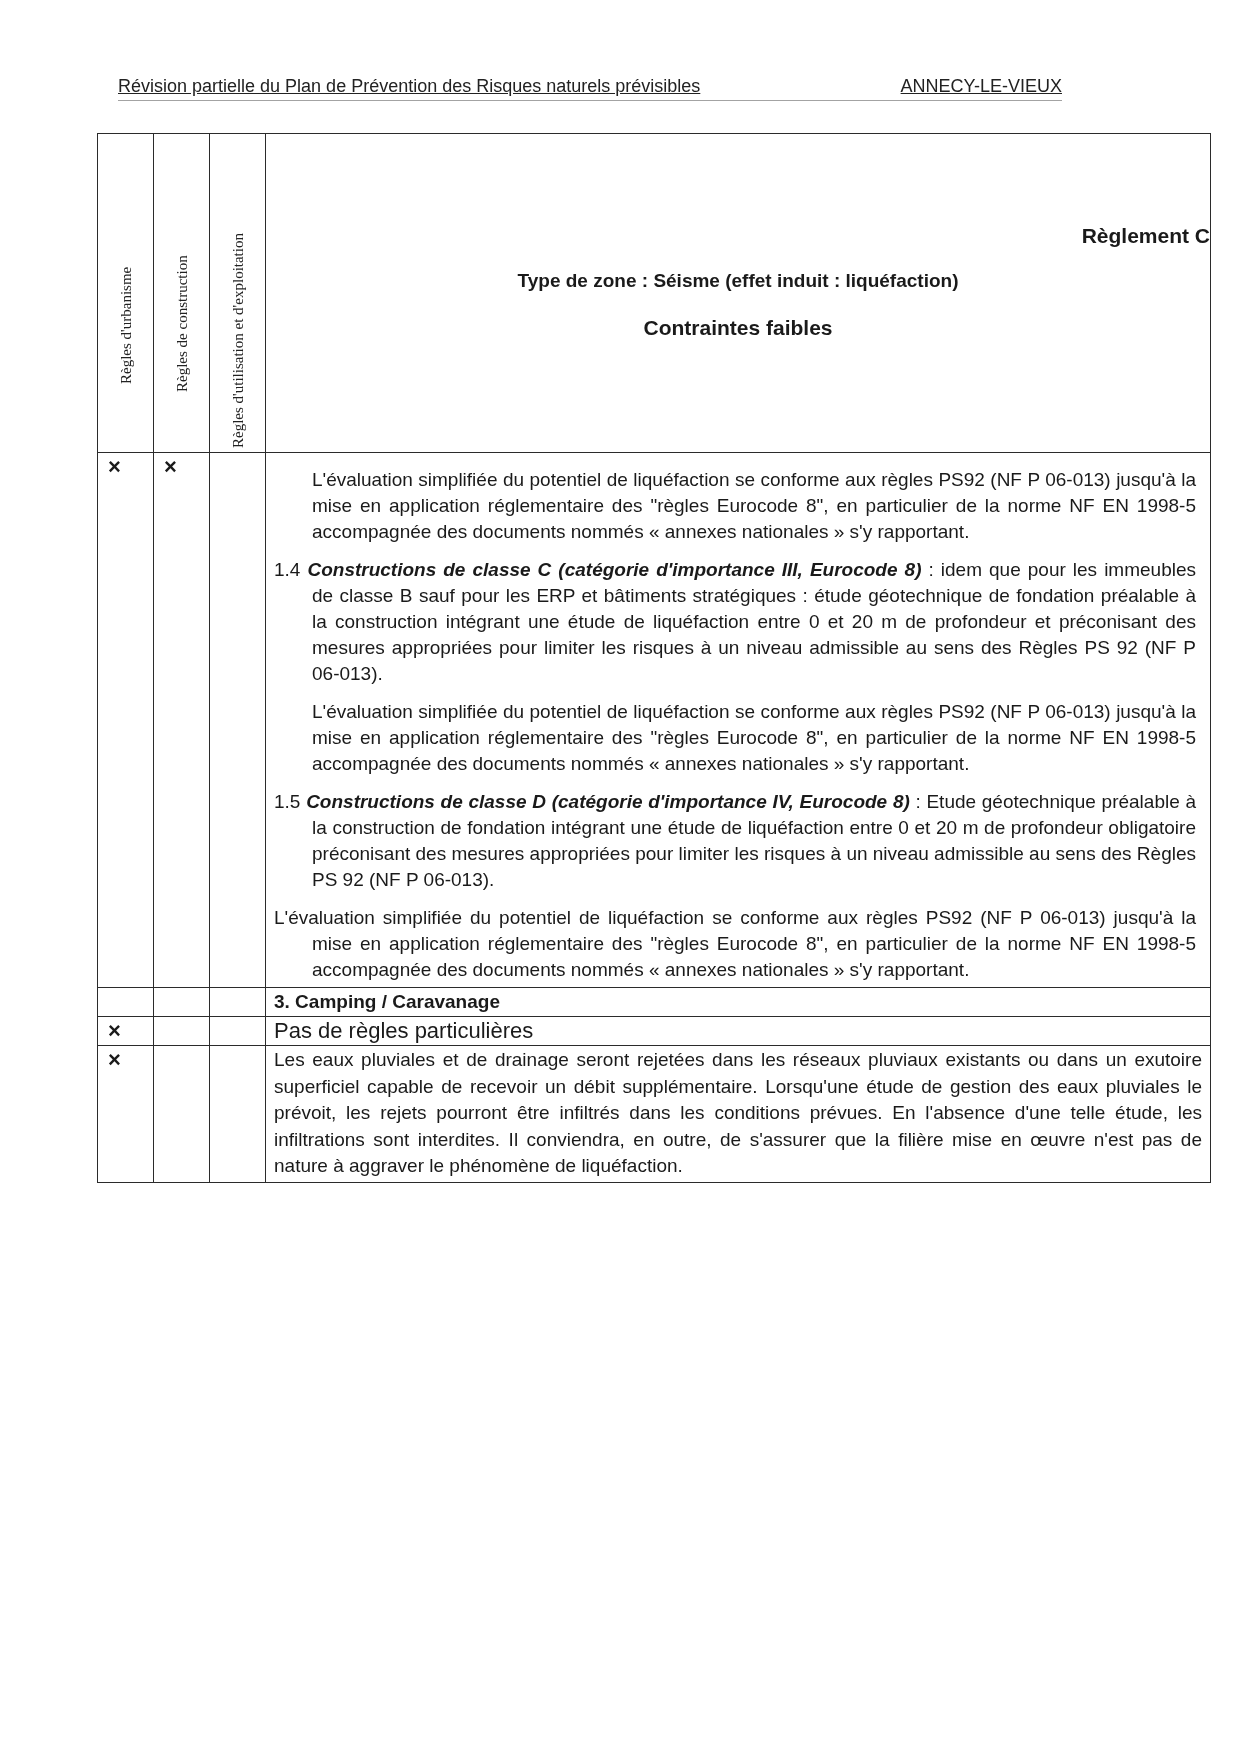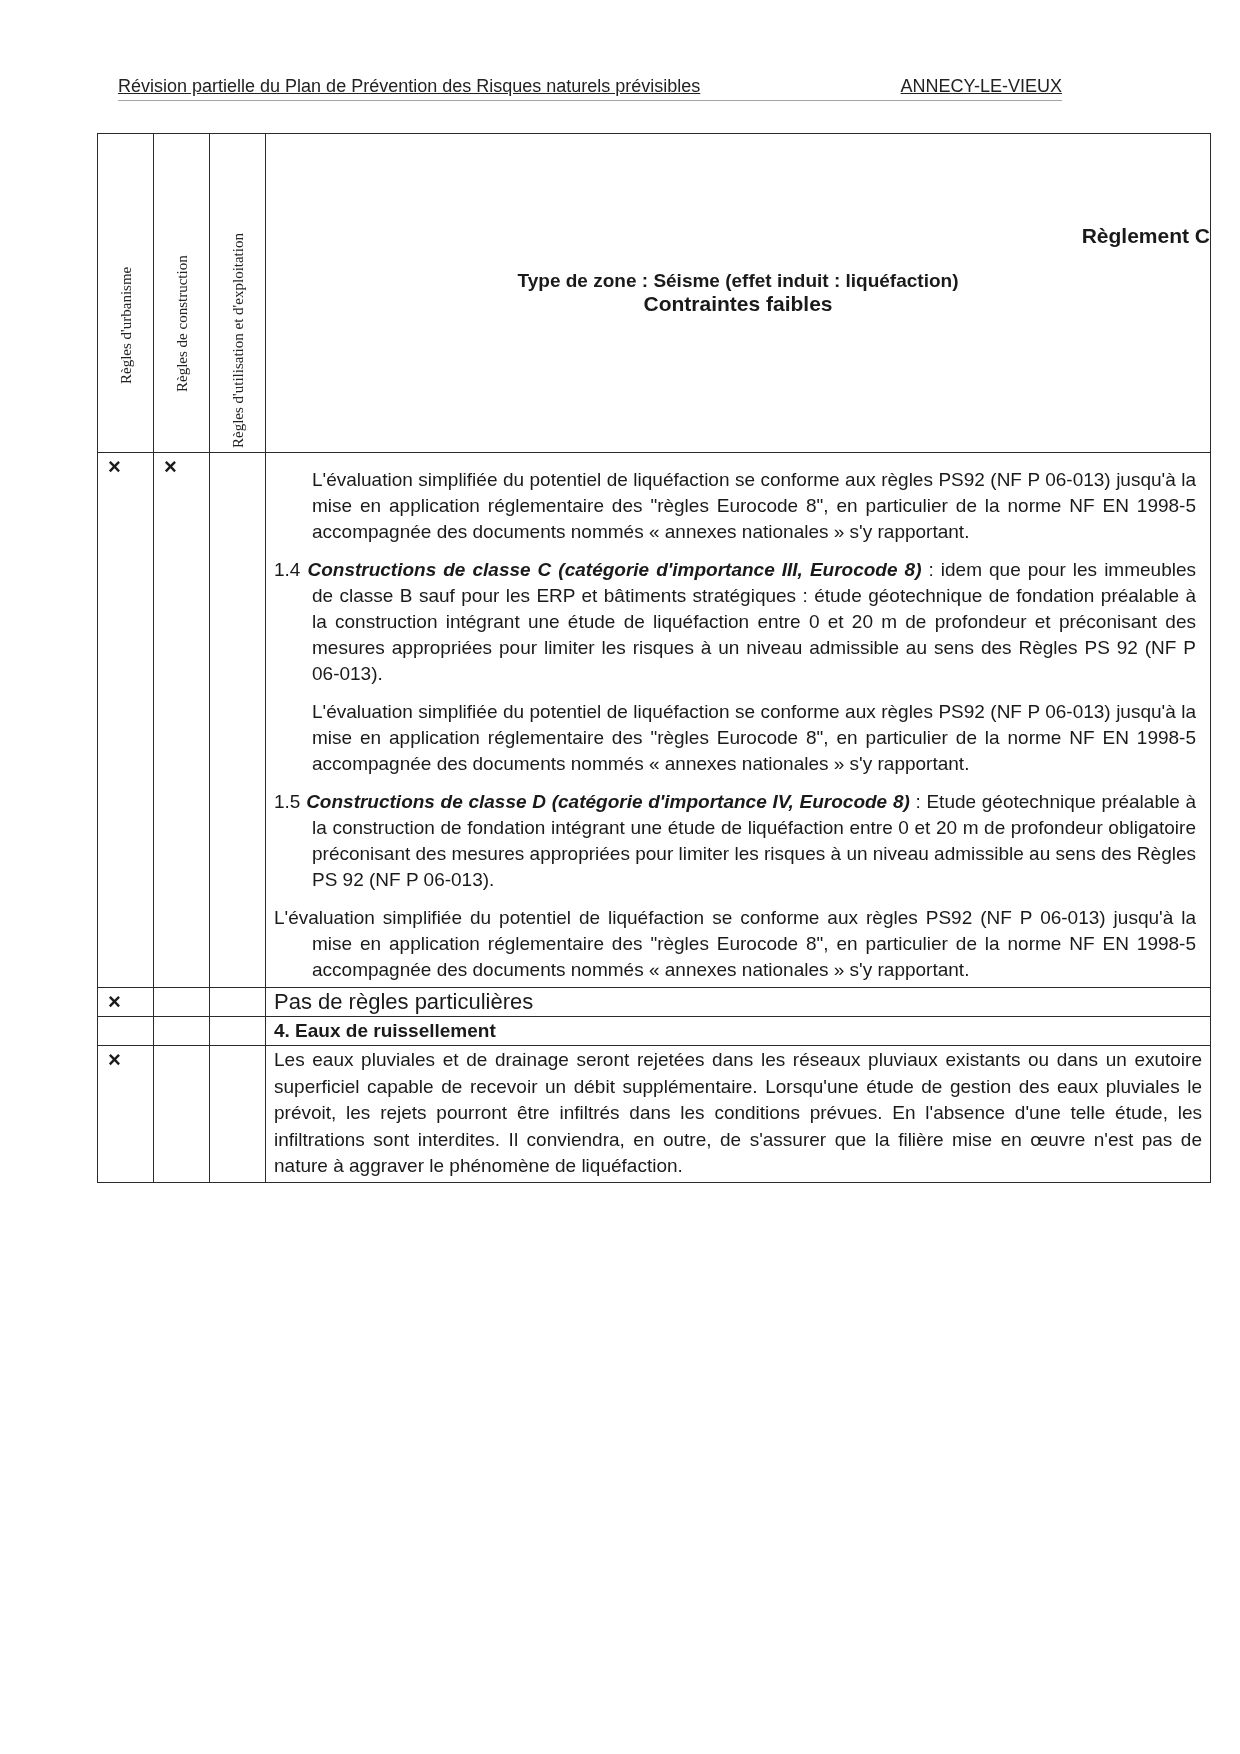--- a/index.html
+++ b/index.html
@@ -21,21 +21,21 @@
                 transform: rotate(-90deg) translateY(50%); white-space: nowrap;
                 font-family: "Liberation Serif", serif; font-size: 15px; color: #222;
                 display: block; }
   .vhead.h1 span { bottom: 68px; }
   .vhead.h2 span { bottom: 60px; }
   .vhead.h3 span { bottom: 4px; }
 
   .title-cell { text-align: center; }
   .title-cell .t1 { font-weight: bold; font-size: 21px; margin-top: 90px; text-align: right; }
   .title-cell .t2 { font-size: 19px; margin-top: 22px; font-weight: bold; }
-  .title-cell .t3 { font-weight: bold; font-size: 21px; }
+  .title-cell .t3 { font-weight: bold; font-size: 21px; margin-top: 24px; }
 
   .mark { font-size: 22px; font-weight: bold; padding: 2px 0 0 10px; line-height: 24px; }
 
   .content { padding: 14px 14px 4px 8px; font-size: 19px; line-height: 26px; text-align: justify; }
   .para { margin: 0 0 12px 0; }
   .para.indent { padding-left: 38px; }
   .para.numbered { padding-left: 38px; text-indent: -38px; }
   .para.hanging { padding-left: 38px; text-indent: -38px; margin-bottom: 0; }
   .para b i, .para .bi { font-weight: bold; font-style: italic; }
 
@@ -97,50 +97,50 @@
       <div class="content">
         <p class="para indent">L'évaluation simplifiée du potentiel de liquéfaction se conforme aux règles PS92 (NF P 06-013) jusqu'à la mise en application réglementaire des "règles Eurocode 8", en particulier de la norme NF EN 1998-5 accompagnée des documents nommés « annexes nationales » s'y rapportant.</p>
         <p class="para numbered"><span>1.4</span> <span class="bi">Constructions de classe C (catégorie d'importance III, Eurocode 8)</span><span> : idem que pour les immeubles de classe B sauf pour les ERP et bâtiments stratégiques : étude géotechnique de fondation préalable à la construction intégrant une étude de liquéfaction entre 0 et 20 m de profondeur et préconisant des mesures appropriées pour limiter les risques à un niveau admissible au sens des Règles PS 92 (NF P 06-013).</span></p>
         <p class="para indent">L'évaluation simplifiée du potentiel de liquéfaction se conforme aux règles PS92 (NF P 06-013) jusqu'à la mise en application réglementaire des "règles Eurocode 8", en particulier de la norme NF EN 1998-5 accompagnée des documents nommés « annexes nationales » s'y rapportant.</p>
         <p class="para numbered"><span>1.5</span> <span class="bi">Constructions de classe D (catégorie d'importance IV, Eurocode 8)</span><span> : Etude géotechnique préalable à la construction de fondation intégrant une étude de liquéfaction entre 0 et 20 m de profondeur obligatoire préconisant des mesures appropriées pour limiter les risques à un niveau admissible au sens des Règles PS 92 (NF P 06-013).</span></p>
         <p class="para hanging">L'évaluation simplifiée du potentiel de liquéfaction se conforme aux règles PS92 (NF P 06-013) jusqu'à la mise en application réglementaire des "règles Eurocode 8", en particulier de la norme NF EN 1998-5 accompagnée des documents nommés « annexes nationales » s'y rapportant.</p>
       </div>
     </td>
   </tr>
 
+  <tr>
+    <td>
+          <div class="mark"></div>
+        </td>
+    <td>
+          <div class="mark"></div>
+        </td>
+    <td>
+          <div class="mark"></div>
+        </td>
+    <td>
+          <div class="section-title">3. Camping / Caravanage</div>
+        </td>
+  </tr>
 
   <tr>
     <td>
           <div class="mark">×</div>
         </td>
     <td>
           <div class="mark"></div>
         </td>
     <td>
           <div class="mark"></div>
         </td>
     <td>
           <div class="simple">Pas de règles particulières</div>
         </td>
   </tr>
 
-  <tr>
-    <td>
-          <div class="mark"></div>
-        </td>
-    <td>
-          <div class="mark"></div>
-        </td>
-    <td>
-          <div class="mark"></div>
-        </td>
-    <td>
-          <div class="section-title">4. Eaux de ruissellement</div>
-        </td>
-  </tr>
 
   <tr>
     <td>
           <div class="mark">×</div>
         </td>
     <td>
           <div class="mark"></div>
         </td>
     <td>
           <div class="mark"></div>

